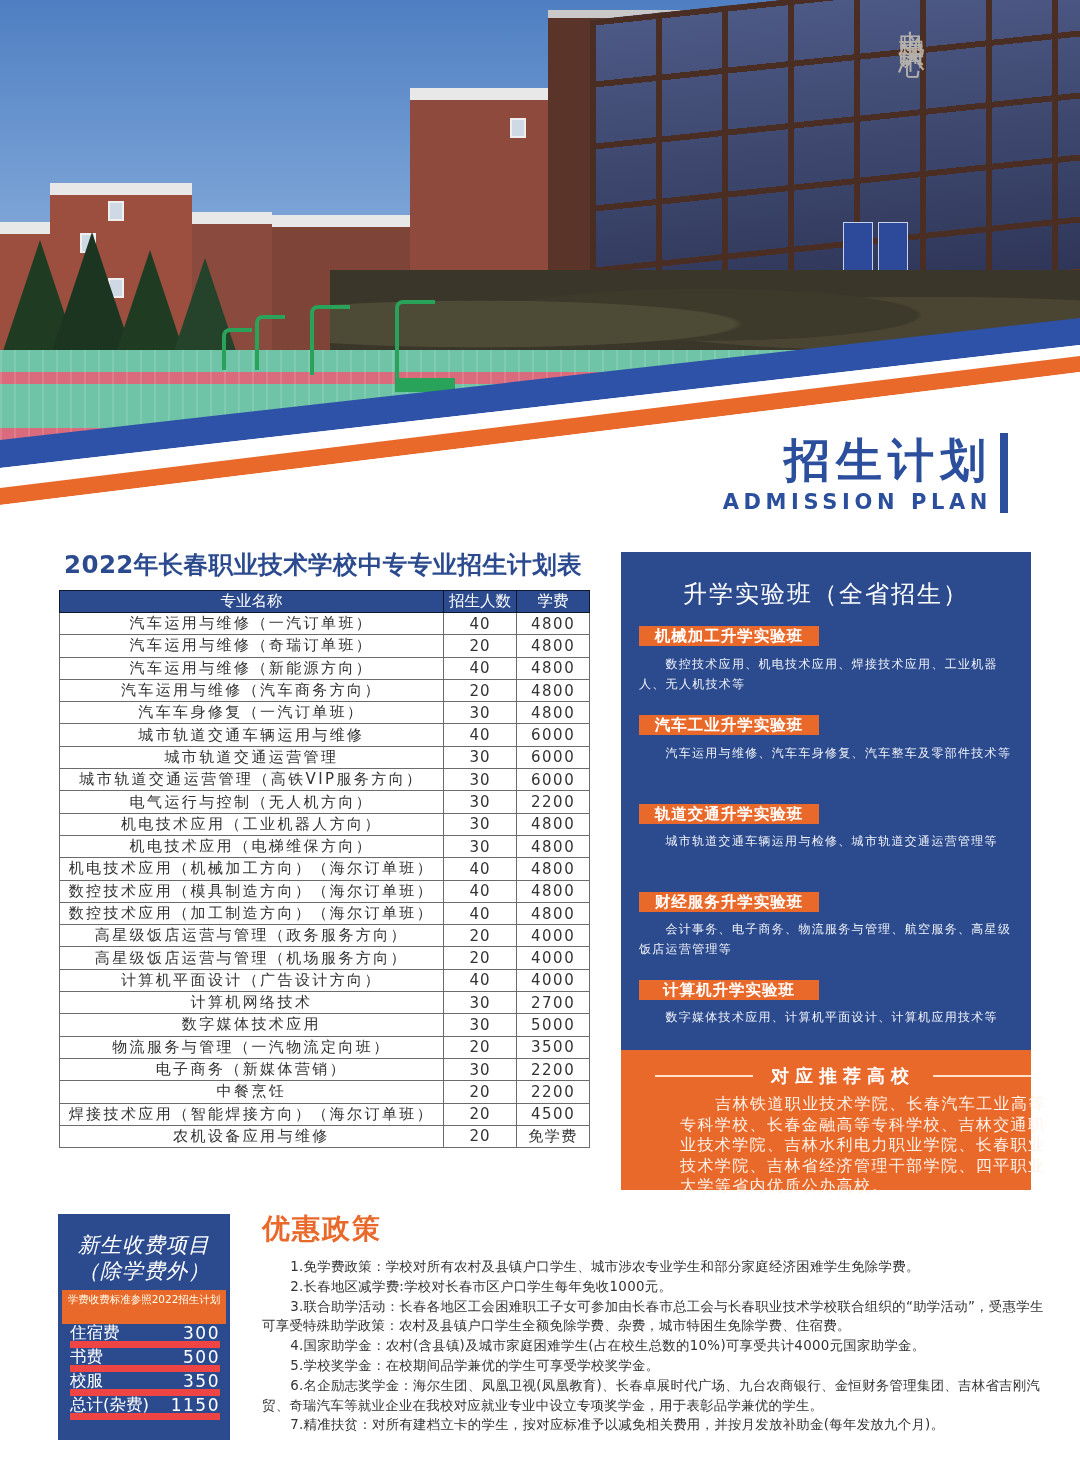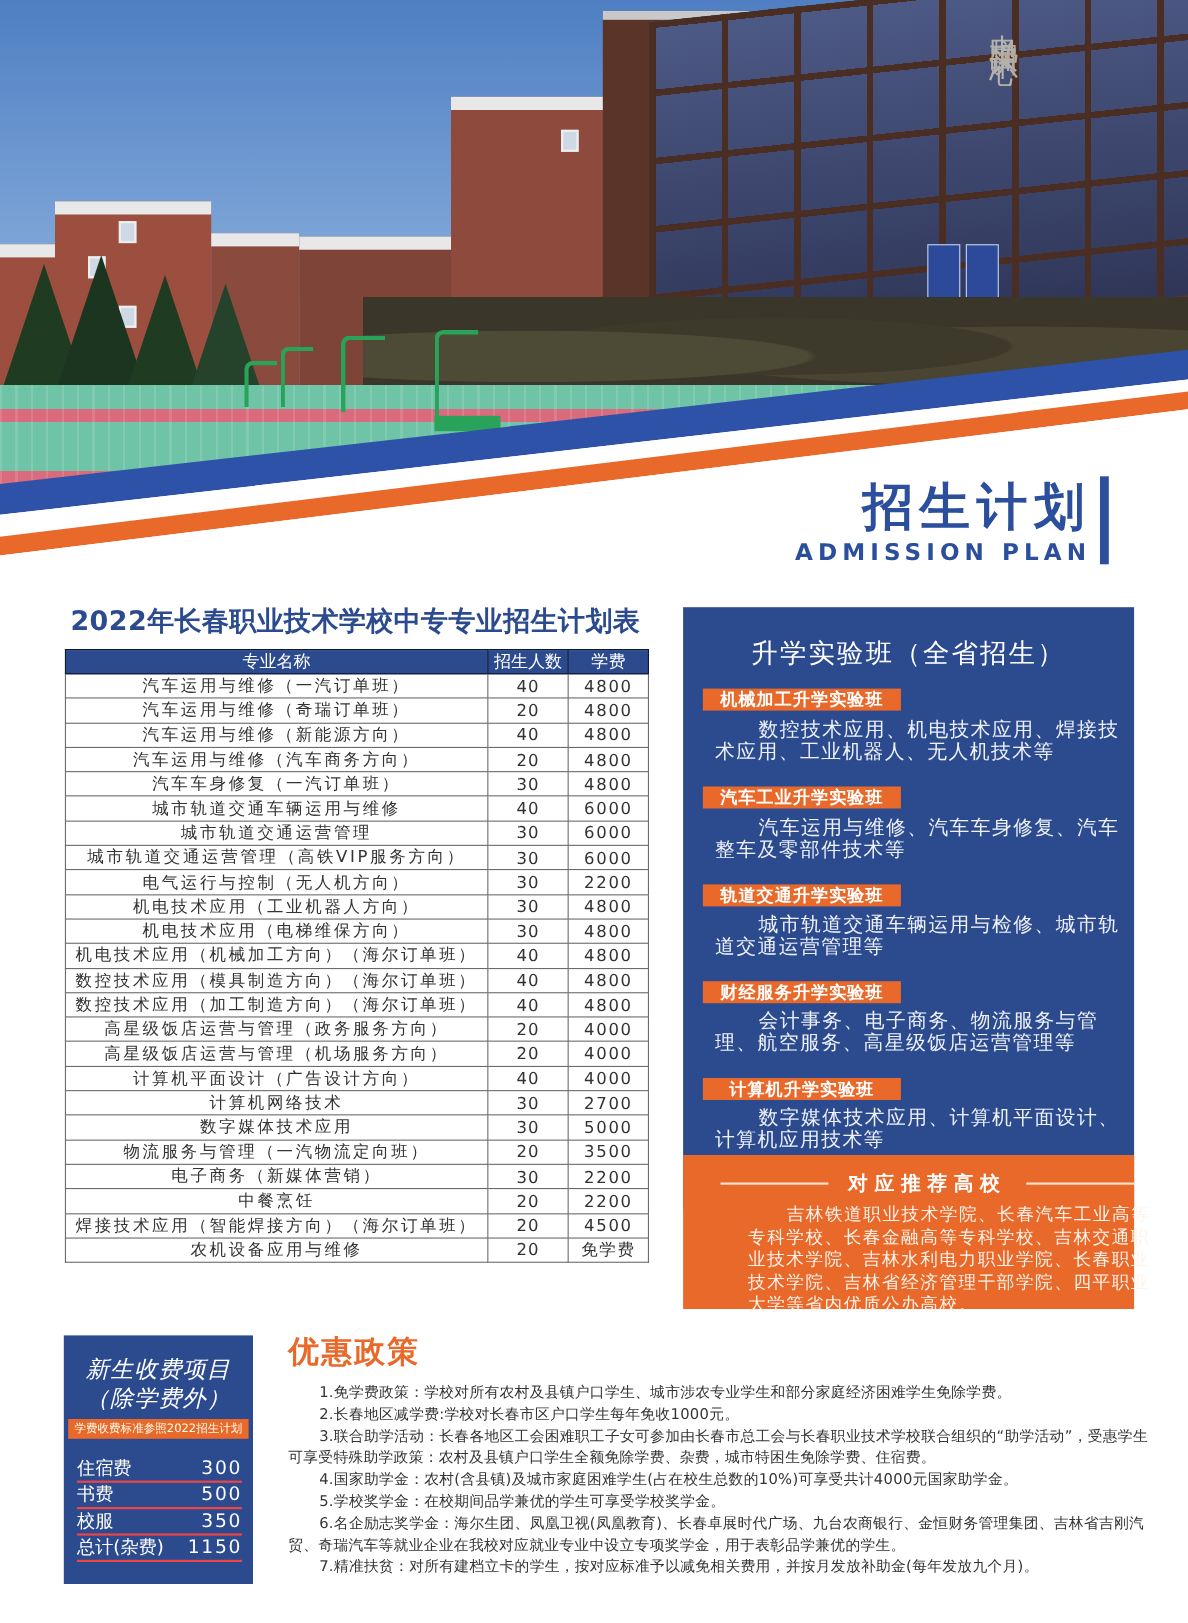--- a/index.html
+++ b/index.html
@@ -60,34 +60,34 @@
     table.plan td.fee { width: 73px; letter-spacing: 1.5px; }
     table.plan th.c-name { width: 384px; }
     table.plan th.c-num { width: 74px; }
     table.plan th.c-fee { width: 73px; }
 
     
     .rp { position: absolute; left: 621px; top: 552px; width: 410px; height: 547px; background: #2c4b8f; color: #fff; }
     .rp-title { position: absolute; left: 0; width: 100%; top: 26px; text-align: center; font-size: 24px; letter-spacing: 2px; }
     .rp-tag { position: absolute; left: 18px; width: 180px; height: 20px; background: #e9692a; color: #fff; font-size: 15.5px;
       font-weight: bold; text-align: center; line-height: 20px; letter-spacing: 1px; }
-    .rp-desc { position: absolute; left: 29px; width: 378px; font-size: 18px; line-height: 20px; text-indent: 2.2em; letter-spacing: 1.3px; color: #eef1f8; }
+    .rp-desc { position: absolute; left: 18px; width: 378px; font-size: 12px; line-height: 20px; text-indent: 2.2em; letter-spacing: 1.3px; color: #eef1f8; }
 
     .op { position: absolute; left: 621px; top: 1050px; width: 410px; height: 140px; background: #e9692a; color: #fff; }
     .op-head { position: absolute; top: 14px; left: 0; width: 100%; display: flex; align-items: center; justify-content: flex-end; gap: 18px; }
     .op-line { width: 98px; height: 2px; background: #ffe1cc; }
     .op-title { font-size: 18px; font-weight: bold; letter-spacing: 6px; }
     .op-desc { position: absolute; left: 18px; top: 44px; width: 378px; font-size: 16px; line-height: 20.5px; text-indent: 2.2em; letter-spacing: 1.4px; color: #fff3ea; margin-left: 41px; }
 
     
     .fee-box { position: absolute; left: 58px; top: 1214px; width: 172px; height: 226px; background: #2c4b8f; color: #fff; }
     .fee-title { position: absolute; left: 0; width: 100%; top: 18px; text-align: center; font-size: 21px; line-height: 26px; letter-spacing: 1px; font-style: italic; }
-    .fee-note { position: absolute; left: 4px; top: 76px; width: 164px; height: 18px; background: #e9692a; color: #ffe; font-size: 10.5px; line-height: 18px; text-align: center; white-space: nowrap; }
+    .fee-note { position: absolute; left: 4px; top: 76px; width: 164px; height: 34px; background: #e9692a; color: #ffe; font-size: 10.5px; line-height: 18px; text-align: center; white-space: nowrap; }
     .fee-row { position: absolute; left: 12px; width: 150px; height: 24px; display: flex; justify-content: space-between; align-items: center;
-      border-bottom: 2px solid #ef4444; font-size: 16.5px; }
+      border-bottom: 7px solid #ef4444; font-size: 16.5px; }
     .fee-row .v { letter-spacing: 1.5px; font-size: 17px; }
 
     
     .pol-title { position: absolute; left: 262px; top: 1210px; font-size: 28px; font-weight: 900; color: #e9692a; letter-spacing: 2px; }
     .pol-list { position: absolute; left: 262px; top: 1257px; width: 782px; font-size: 13.4px; line-height: 19.8px; color: #333; letter-spacing: 0.3px; }
     .pol-item { text-indent: 2.1em; }
   </style>
 </head>
 <body>
 

